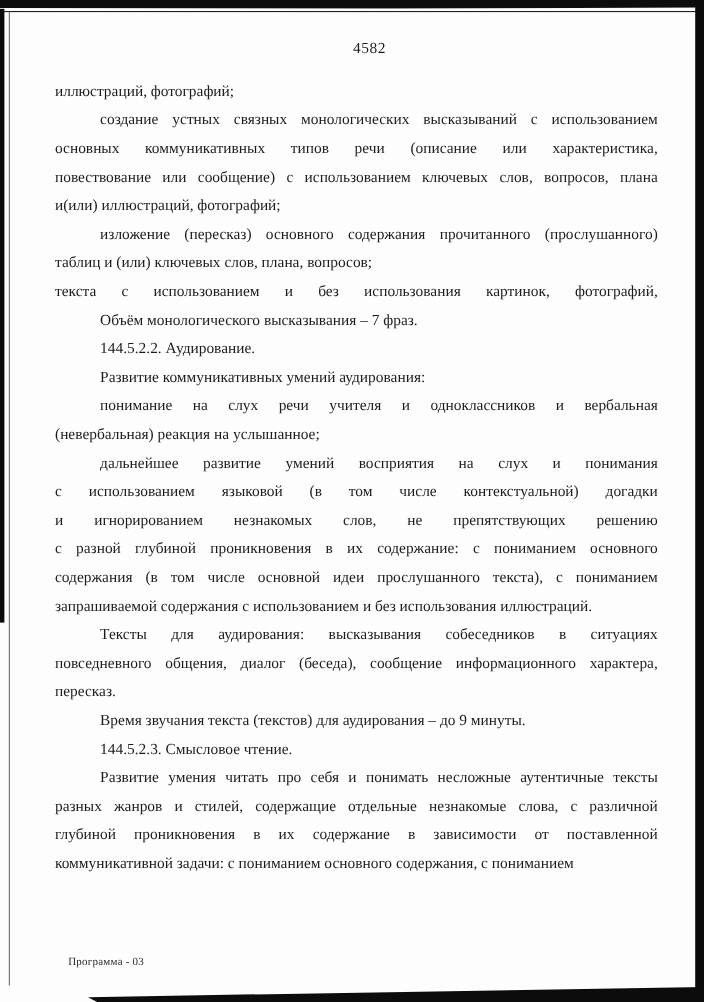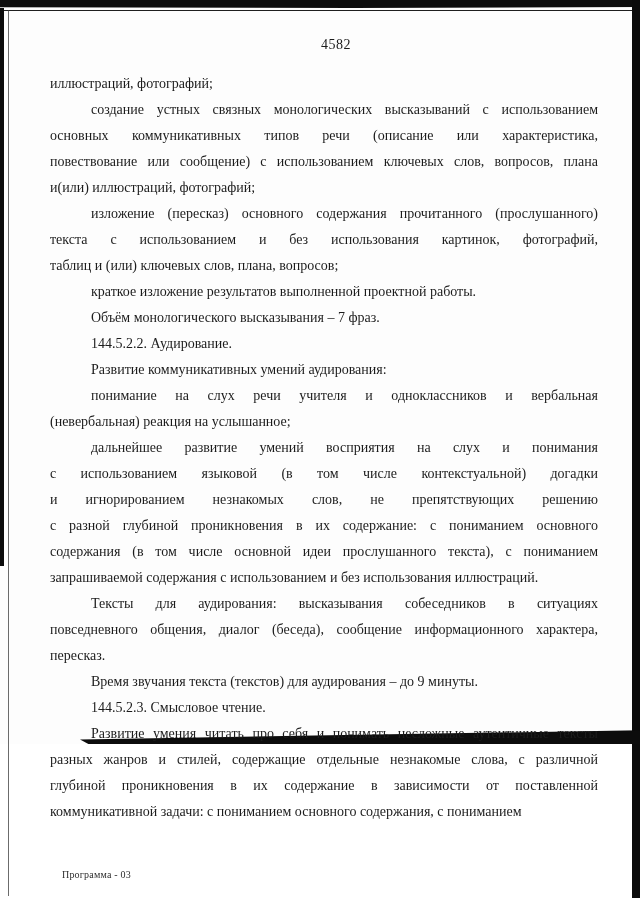--- a/index.html
+++ b/index.html
@@ -6,21 +6,21 @@
     margin: 0;
     padding: 0;
     width: 640px;
     height: 911px;
     overflow: hidden;
     background: #ffffff;
   }
   .page {
     position: relative;
     width: 640px;
-    height: 744px;
+    height: 911px;
     background: #fdfdfd;
     font-family: "Liberation Serif", "DejaVu Serif", serif;
     color: #1c1c1c;
   }
   
   .top-strip {
     position: absolute;
     top: 0; left: 0; right: 0;
     height: 8px;
     background: #0d0d0d;
@@ -110,25 +110,22 @@
         <div class="line last">иллюстраций, фотографий;</div>
       </div>
       <div class="para">
         <div class="line indent">создание устных связных монологических высказываний с использованием</div>
         <div class="line">основных коммуникативных типов речи (описание или характеристика,</div>
         <div class="line">повествование или сообщение) с использованием ключевых слов, вопросов, плана</div>
         <div class="line last">и(или) иллюстраций, фотографий;</div>
       </div>
       <div class="para">
         <div class="line indent">изложение (пересказ) основного содержания прочитанного (прослушанного)</div>
+        <div class="line last">таблиц и (или) ключевых слов, плана, вопросов;</div>
         <div class="line">текста с использованием и без использования картинок, фотографий,</div>
-        <div class="line last">таблиц и (или) ключевых слов, плана, вопросов;</div>
-      </div>
-      <div class="para">
-        <div class="line last indent">краткое изложение результатов выполненной проектной работы.</div>
       </div>
       <div class="para">
         <div class="line last indent">Объём монологического высказывания – 7 фраз.</div>
       </div>
       <div class="para">
         <div class="line last indent">144.5.2.2. Аудирование.</div>
       </div>
       <div class="para">
         <div class="line last indent">Развитие коммуникативных умений аудирования:</div>
       </div>

